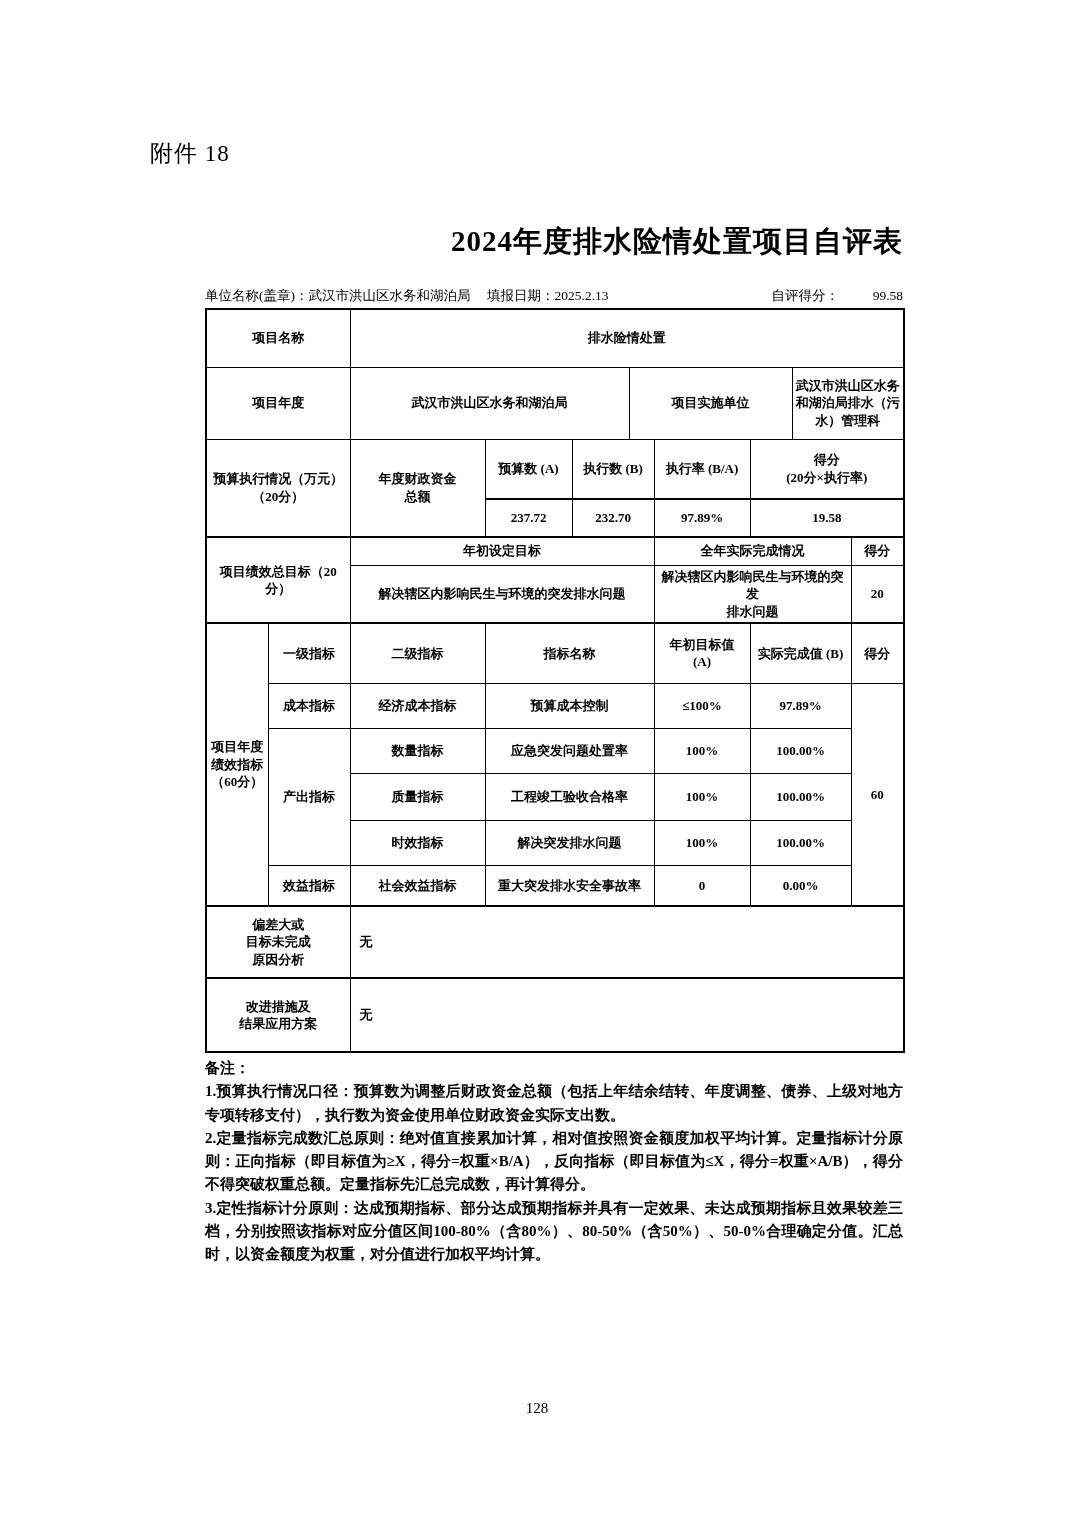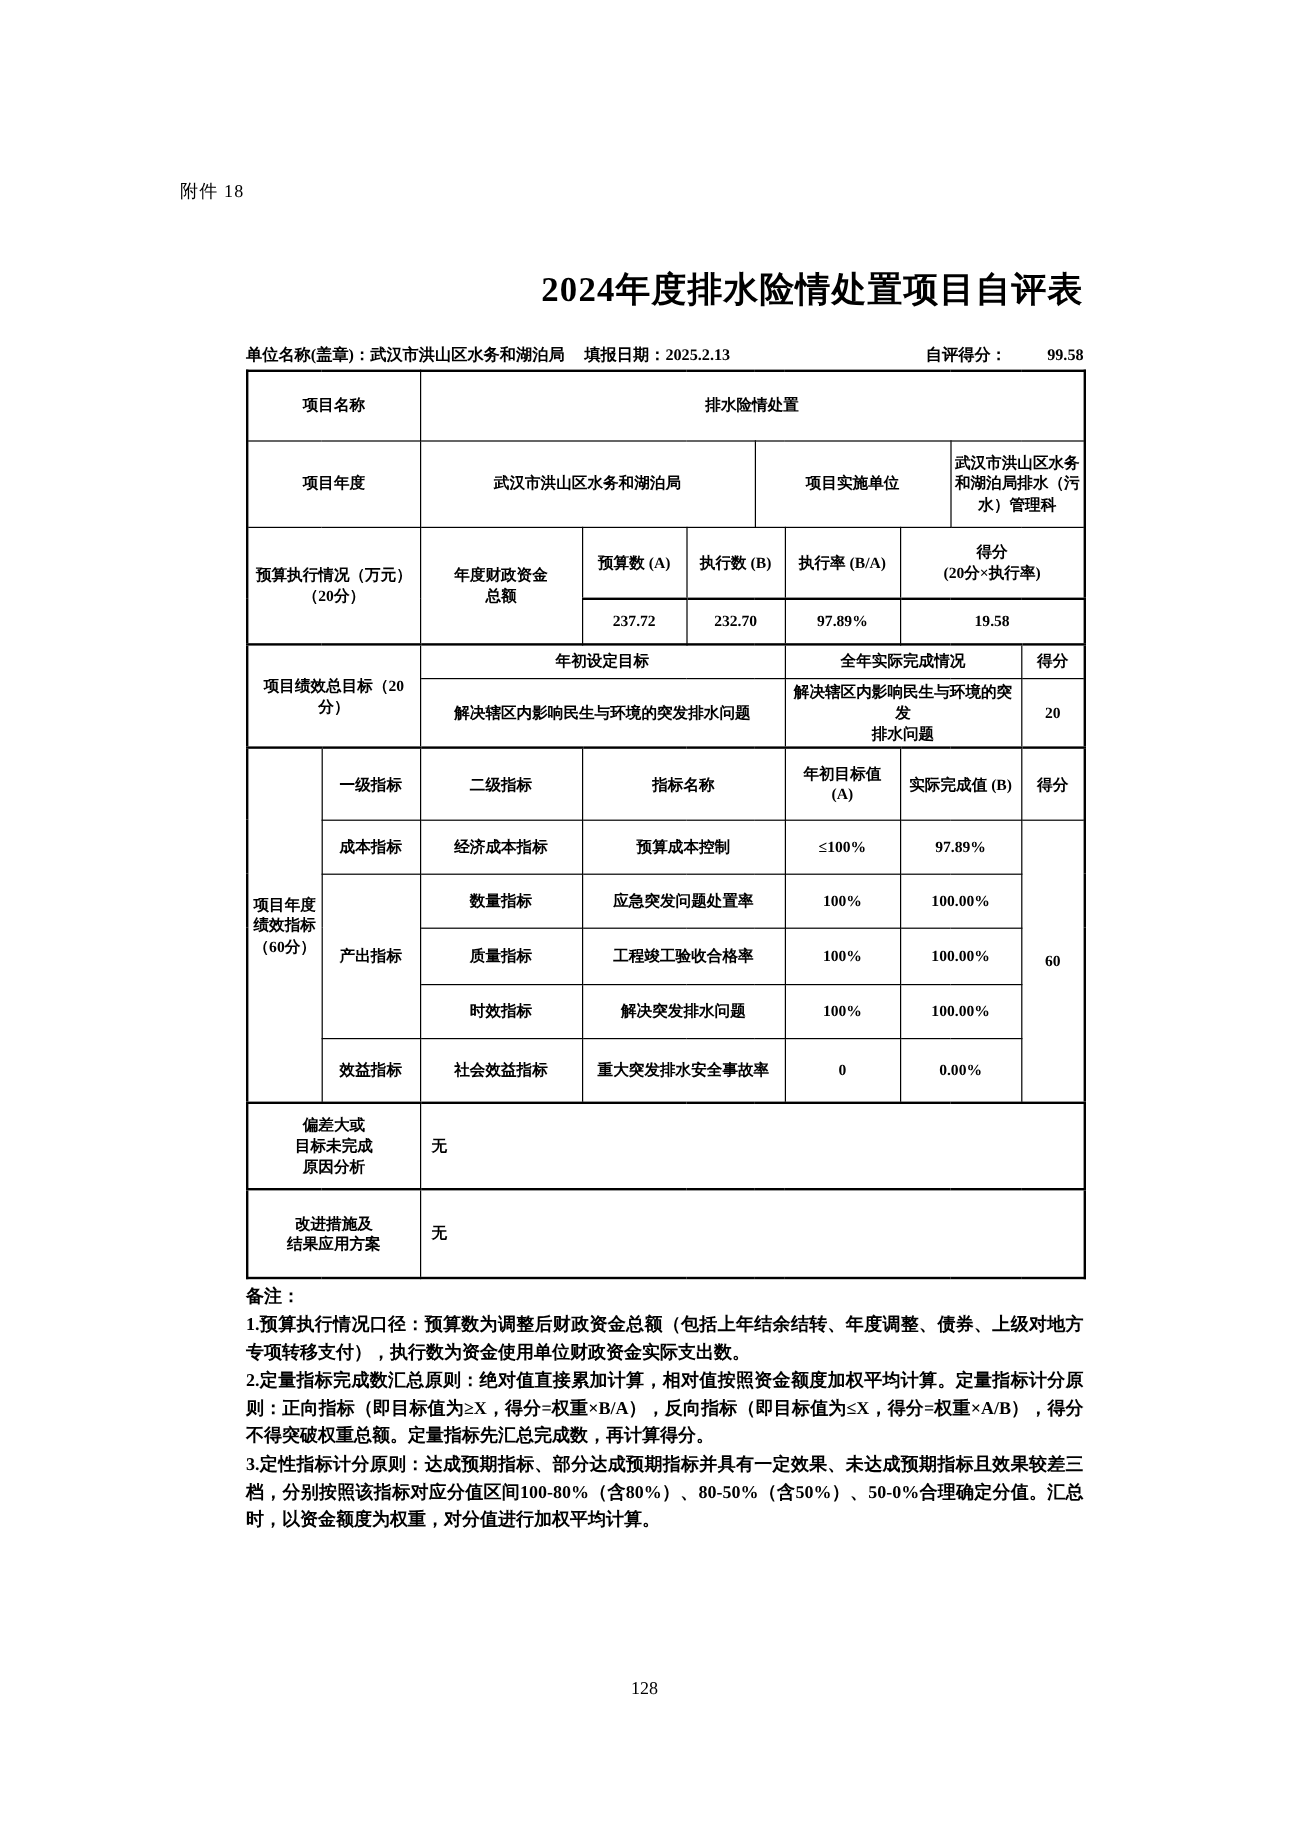--- a/index.html
+++ b/index.html
@@ -5,32 +5,32 @@
   html,body{margin:0;padding:0;background:#fff;}
   .page{
     position:relative;
     width:1074px;height:1520px;
     background:#fff;color:#000;
     font-family:"Liberation Serif","DejaVu Serif",serif;
     overflow:hidden;
   }
   .attachment{
     position:absolute;left:150px;top:138px;
-    font-size:15px;letter-spacing:1px;margin-top:12px;
+    font-size:23px;letter-spacing:1px;
   }
   .content{
     position:absolute;left:205px;top:222px;width:698px;
   }
   .doc-title{
     text-align:right;font-size:29px;font-weight:bold;letter-spacing:1px;
   }
   .meta-line{
     display:flex;align-items:center;
     margin-top:25px;margin-bottom:3px;
-    font-size:13.5px;font-weight:bold;
+    font-size:13.5px;font-weight:normal;
   }
   .meta-unit{width:282px;}
   .meta-date{flex:1;}
   .meta-score{text-align:right;}
   .meta-score .score-value{display:inline-block;margin-left:18px;min-width:46px;text-align:right;}
 
   table.main{
     border-collapse:collapse;table-layout:fixed;
     width:698px;border:2px solid #000;
     font-size:13px;font-weight:bold;
@@ -169,21 +169,21 @@
         <td colspan="2">100.00%</td>
       </tr>
 
       <tr style="height:45px">
         <td>时效指标</td>
         <td colspan="3">解决突发排水问题</td>
         <td>100%</td>
         <td colspan="2">100.00%</td>
       </tr>
 
-      <tr style="height:54px">
+      <tr style="height:41px">
         <td>效益指标</td>
         <td>社会效益指标</td>
         <td colspan="3">重大突发排水安全事故率</td>
         <td>0</td>
         <td colspan="2">0.00%</td>
       </tr>
 
       <tr style="height:72px" class="bt2">
         <td colspan="2">偏差大或
 目标未完成

